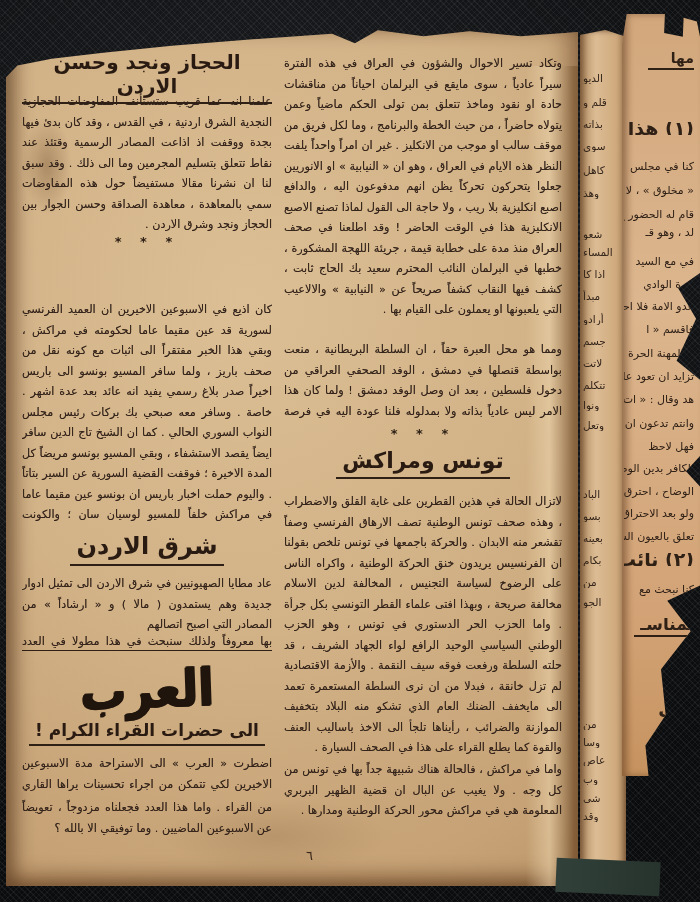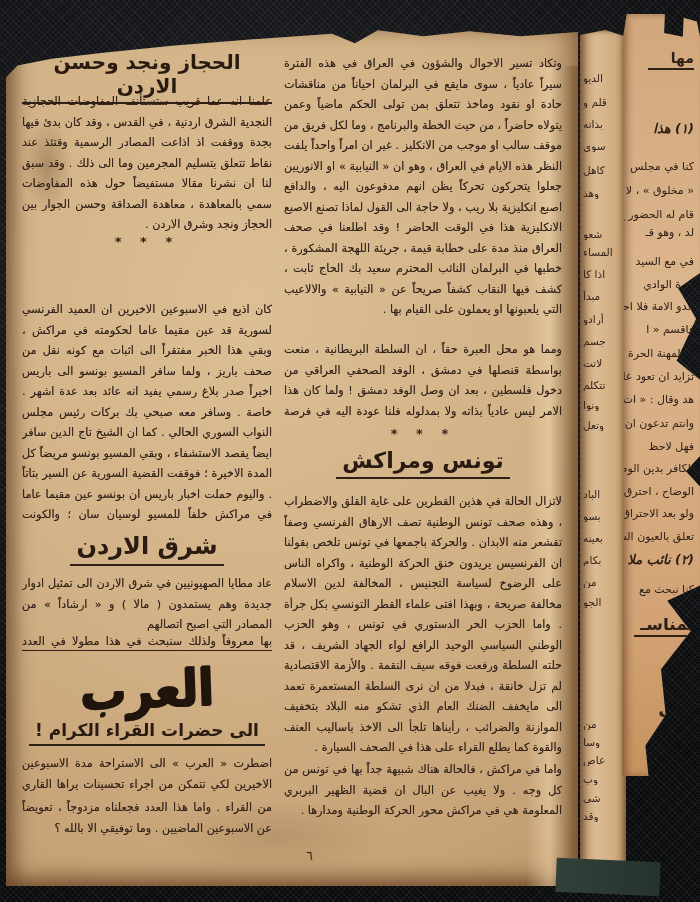--- a/index.html
+++ b/index.html
@@ -50,21 +50,21 @@
   .strip-right{position:absolute;left:622px;top:14px;width:78px;height:762px;direction:rtl;
     background:linear-gradient(180deg,#d2a77c,#dcb68e 38%,#d2a275 80%,#c6935f);
     clip-path:polygon(6% 0,55% 0,54% 2.5%,78% 3%,79% .5%,96% 1%,100% 3%,100% 34%,72% 36%,
       95% 40%,70% 45.5%,100% 48%,100% 58%,82% 60%,100% 62%,100% 75%,58% 77%,88% 81%,
       50% 86%,56% 92%,30% 96%,34% 100%,0 100%,0 4%);
     box-shadow:inset 5px 0 7px rgba(70,35,12,.45);}
   .frag2{position:absolute;right:6px;width:70px;font-size:11px;line-height:13px;
     color:#2f2016;white-space:nowrap;overflow:hidden;text-align:right;}
   .frag2.big-head{font-size:14px;font-weight:bold;border-bottom:2px solid #2f2016;
     padding-bottom:3px;width:46px;}
-  .frag2.num-head{font-size:13px;font-weight:bold;font-style:italic;}
+  .frag2.num-head{font-size:19px;font-weight:bold;}
   .frag2.huge{font-size:17px;font-weight:bold;border-bottom:2.5px solid #2f2016;
     padding-bottom:4px;width:60px;}
   .frag2.huge2{font-size:18px;font-weight:bold;}
   .cloth-bottom{position:absolute;left:556px;top:860px;width:104px;height:34px;
     background:linear-gradient(90deg,#31413a,#27332d);transform:rotate(2.5deg);}
 </style>
 </head>
 <body>
 
 <div class="canvas">

